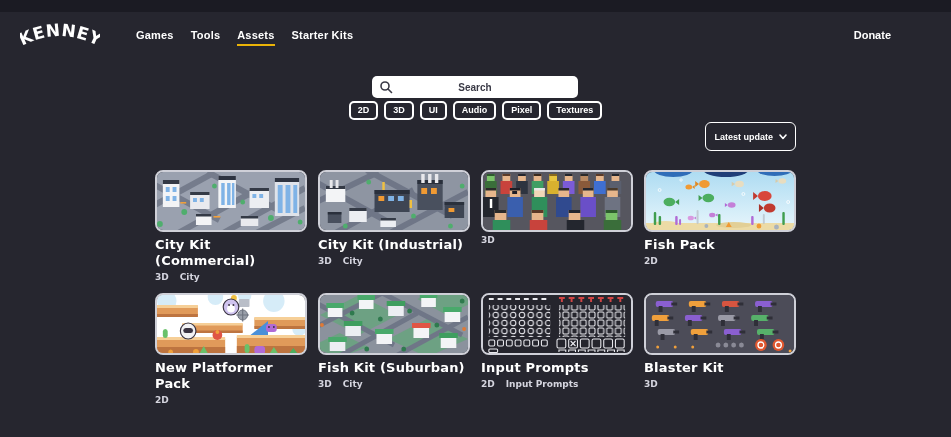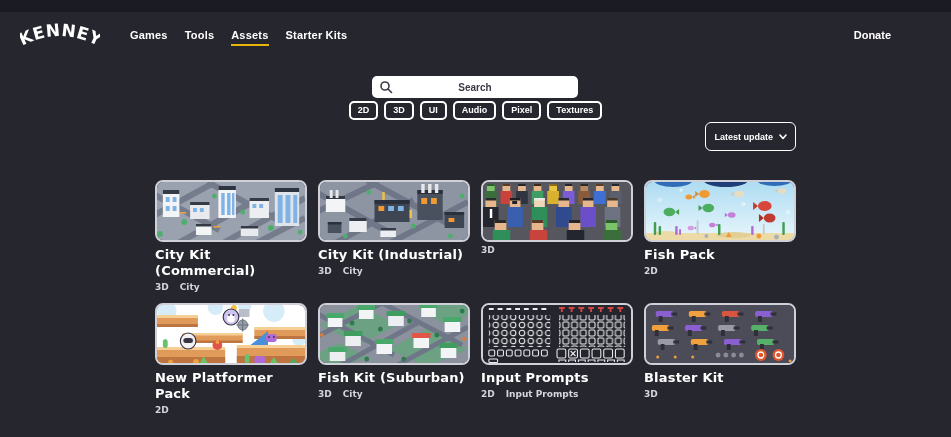--- a/index.html
+++ b/index.html
@@ -7,21 +7,21 @@
   body {
     position:relative; overflow:hidden;
     background:#26262f;
     font-family:"Liberation Sans", sans-serif;
     color:#fff;
   }
   .topbar { position:absolute; top:0; left:0; width:951px; height:12px; background:#1b1b23; }
 
   
   .logo { position:absolute; left:20px; top:12px; width:80px; height:44px; cursor:pointer; }
-  .nav { position:absolute; left:130px; top:29px; display:flex; gap:17px; align-items:baseline; }
+  .nav { position:absolute; left:136px; top:29px; display:flex; gap:17px; align-items:baseline; }
   .nav a {
     font-size:11px; font-weight:bold; color:#fff; text-decoration:none;
     letter-spacing:.2px; padding-bottom:3px; cursor:pointer;
   }
   .nav a.active { border-bottom:2px solid #eab308; }
   .donate { position:absolute; right:60px; top:29px; font-size:11px; font-weight:bold; color:#fff; text-decoration:none; cursor:pointer; }
 
   
   .search-wrap { position:absolute; top:76px; left:372px; width:206px; height:22px; }
   .search-wrap input {
@@ -44,21 +44,21 @@
   .sort {
     position:absolute; top:122px; right:155px; height:29px;
     display:flex; align-items:center; gap:6px;
     background:transparent; border:1.5px solid #fff; border-radius:6px;
     color:#fff; font-family:"Liberation Sans", sans-serif;
     font-size:9px; font-weight:bold; padding:0 8px; cursor:pointer;
   }
 
   
   .grid {
-    position:absolute; top:180px; left:155px; width:641px;
+    position:absolute; top:170px; left:155px; width:641px;
     display:grid; grid-template-columns:repeat(4,152px); column-gap:11px; row-gap:23px;gap:11px;
   }
   .card { width:152px; cursor:pointer; }
   .thumb {
     width:152px; height:62px; border:2px solid #cfd0d8; border-radius:8px;
     overflow:hidden; background:#3a3a44;
   }
   .thumb svg { display:block; width:148px; height:58px; }
   .card h3 { margin-top:5px; font-size:13px; font-weight:bold; letter-spacing:.2px; line-height:16px; color:#fff; font-family:"DejaVu Sans", sans-serif; }
   .tags { display:flex; gap:11px; margin-top:3px; }

